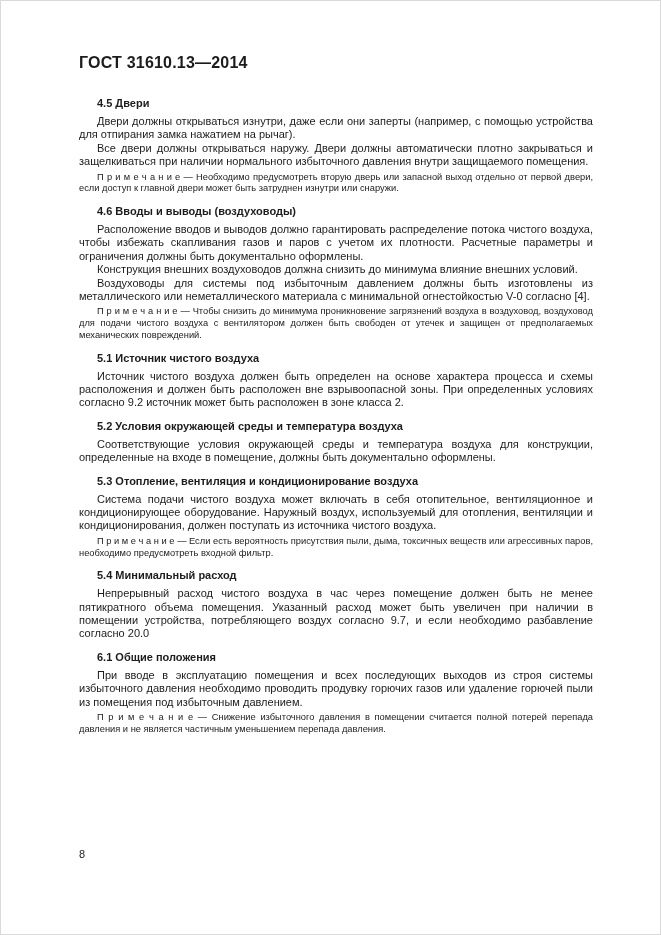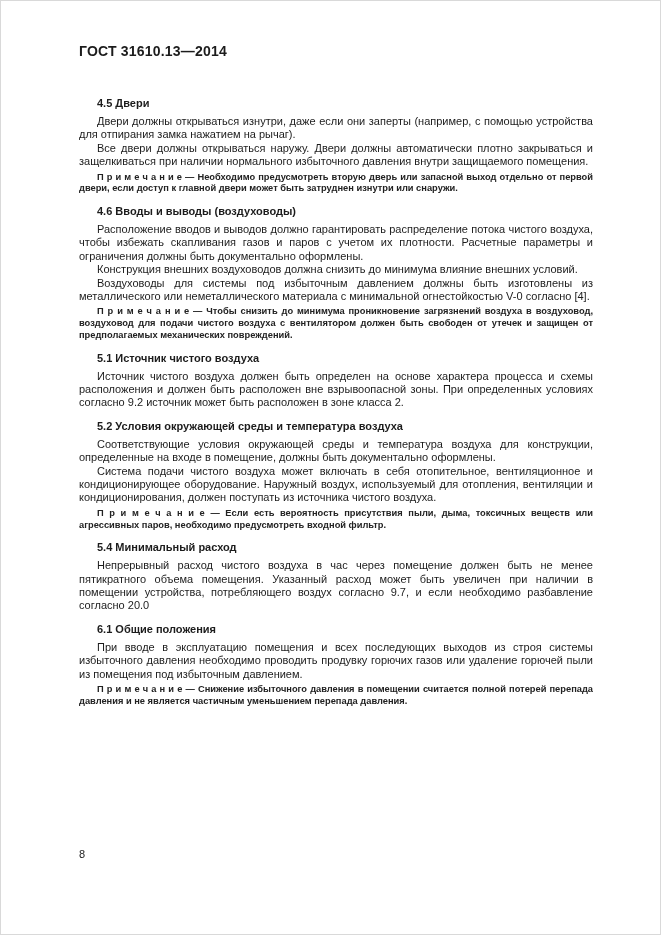--- a/index.html
+++ b/index.html
@@ -13,23 +13,23 @@
     background: #ffffff;
     box-sizing: border-box;
     border: 1px solid #d9d9d9;
     position: relative;
     overflow: hidden;
     font-family: "Liberation Sans", sans-serif;
     color: #1c1c1c;
   }
   .doc-header {
     position: absolute;
-    top: 42px;
+    top: 53px;
     left: 78px;
-    font-size: 14px;
+    font-size: 16px;
     font-weight: bold;
     letter-spacing: 0.2px;
   }
   .doc-content {
     position: absolute;
     top: 86px;
     left: 78px;
     width: 514px;
   }
   .doc-content p.para {
@@ -39,21 +39,20 @@
     margin: 0;
     text-indent: 18px;
   }
   .doc-content p.note {
     font-size: 9.3px;
     line-height: 11.7px;
     text-align: justify;
     margin: 3px 0 3px 0;
     text-indent: 18px;
     color: #222222;
-    font-weight: bold;
   }
   .doc-content h3.subsection {
     font-size: 11px;
     line-height: 13px;
     font-weight: bold;
     margin: 10px 0 5px 0;
     text-indent: 18px;
   }
   .doc-content h2.section {
     font-size: 13.5px;
@@ -82,20 +81,21 @@
       <p class="note">П р и м е ч а н и е  —  Необходимо предусмотреть вторую дверь или запасной выход отдельно от первой двери, если доступ к главной двери может быть затруднен изнутри или снаружи.</p>
       <h3 class="subsection">4.6 Вводы и выводы (воздуховоды)</h3>
       <p class="para">Расположение вводов и выводов должно гарантировать распределение потока чистого воздуха, чтобы избежать скапливания газов и паров с учетом их плотности. Расчетные параметры и ограничения должны быть документально оформлены.</p>
       <p class="para">Конструкция внешних воздуховодов должна снизить до минимума влияние внешних условий.</p>
       <p class="para">Воздуховоды для системы под избыточным давлением должны быть изготовлены из металлического или неметаллического материала с минимальной огнестойкостью V-0 согласно [4].</p>
       <p class="note">П р и м е ч а н и е  —  Чтобы снизить до минимума проникновение загрязнений воздуха в воздуховод, воздуховод для подачи чистого воздуха с вентилятором должен быть свободен от утечек и защищен от предполагаемых механических повреждений.</p>
       <h3 class="subsection">5.1 Источник чистого воздуха</h3>
       <p class="para">Источник чистого воздуха должен быть определен на основе характера процесса и схемы расположения и должен быть расположен вне взрывоопасной зоны. При определенных условиях согласно 9.2 источник может быть расположен в зоне класса 2.</p>
       <h3 class="subsection">5.2 Условия окружающей среды и температура воздуха</h3>
       <p class="para">Соответствующие условия окружающей среды и температура воздуха для конструкции, определенные на входе в помещение, должны быть документально оформлены.</p>
+      <h3 class="subsection">5.3 Отопление, вентиляция и кондиционирование воздуха</h3>
       <p class="para">Система подачи чистого воздуха может включать в себя отопительное, вентиляционное и кондиционирующее оборудование. Наружный воздух, используемый для отопления, вентиляции и кондиционирования, должен поступать из источника чистого воздуха.</p>
       <p class="note">П р и м е ч а н и е  —  Если есть вероятность присутствия пыли, дыма, токсичных веществ или агрессивных паров, необходимо предусмотреть входной фильтр.</p>
       <h3 class="subsection">5.4 Минимальный расход</h3>
       <p class="para">Непрерывный расход чистого воздуха в час через помещение должен быть не менее пятикратного объема помещения. Указанный расход может быть увеличен при наличии в помещении устройства, потребляющего воздух согласно 9.7, и если необходимо разбавление согласно 20.0</p>
       <h3 class="subsection">6.1 Общие положения</h3>
       <p class="para">При вводе в эксплуатацию помещения и всех последующих выходов из строя системы избыточного давления необходимо проводить продувку горючих газов или удаление горючей пыли из помещения под избыточным давлением.</p>
       <p class="note">П р и м е ч а н и е  —  Снижение избыточного давления в помещении  считается полной потерей перепада давления и не является частичным уменьшением перепада давления.</p>
     </div>
 
   <div class="page-number">8</div>

